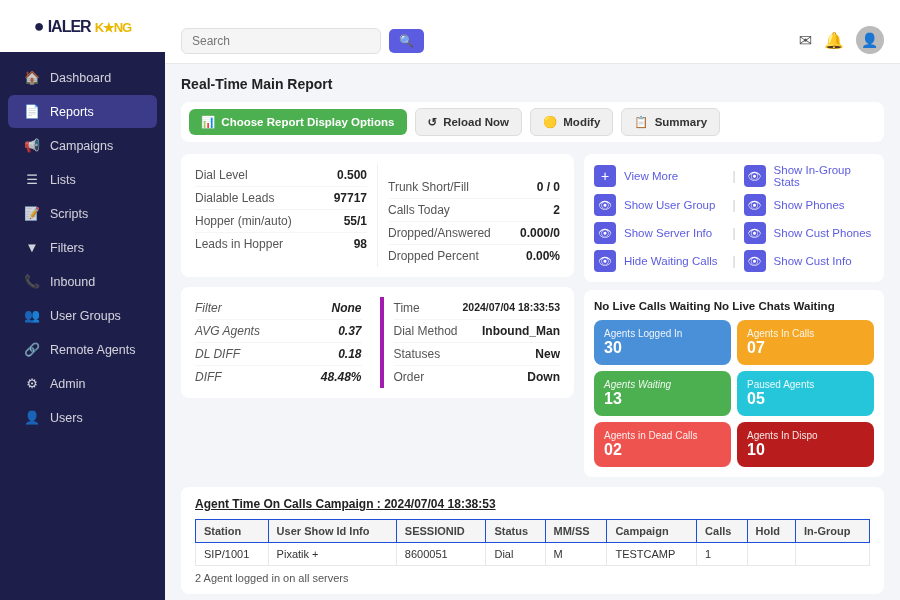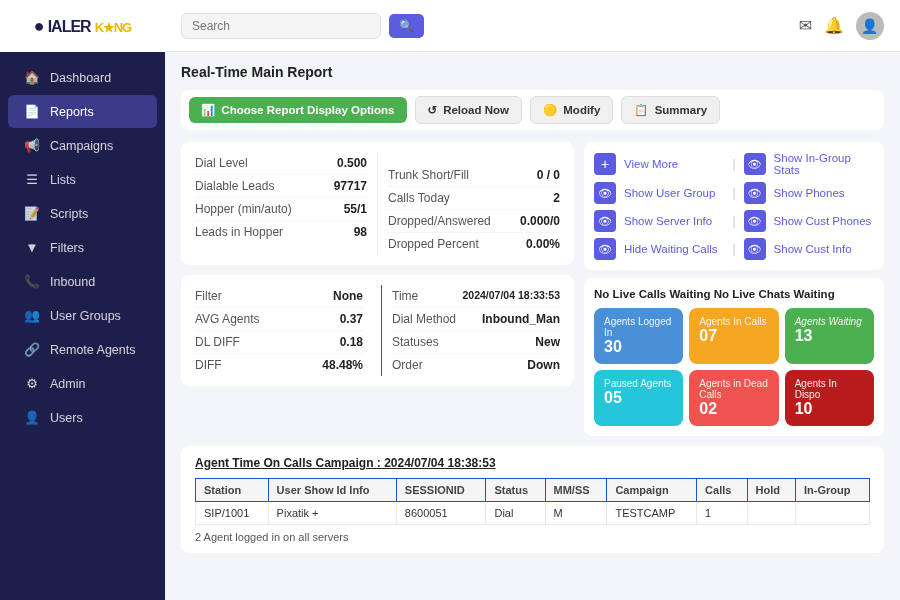--- a/index.html
+++ b/index.html
@@ -39,24 +39,24 @@
     .nav-icon { font-size: 13px; width: 16px; text-align: center; }
 
     
     .main { flex: 1; display: flex; flex-direction: column; height: 600px; overflow: hidden; }
 
     
     .topbar {
       background: white;
       padding: 9px 16px;
       display: flex;
-      align-items: center;
+      align-items: flex-end;
       justify-content: space-between;
       border-bottom: 1px solid #e8e8e8;
-      height: 52px;
+      height: 64px;
     }
     .search-box {
       display: flex;
       align-items: center;
       background: #f5f5f5;
       border: 1px solid #e0e0e0;
       border-radius: 6px;
       padding: 5px 10px;
       gap: 6px;
       width: 200px;
@@ -168,21 +168,21 @@
       font-size: 11.5px;
       cursor: pointer;
       flex: 1;
       text-decoration: none;
     }
     .divider-v { color: #ccc; font-size: 12px; }
 
     
     .live-section { background: white; border-radius: 8px; padding: 10px; }
     .live-title { font-size: 11.5px; font-weight: 700; color: #222; margin-bottom: 8px; }
-    .agent-cards { display: grid; grid-template-columns: 1fr 1fr 1fr; gap: 6px; }
+    .agent-cards { display: grid; grid-template-columns: 1fr 1fr; gap: 6px; }
     .agent-card {
       border-radius: 8px;
       padding: 8px 10px;
       color: white;
       font-size: 10.5px;
     }
     .card-blue { background: #4a90d9; }
     .card-orange { background: #f5a623; }
     .card-green { background: #4caf50; }
     .card-teal { background: #26c6da; }
@@ -332,21 +332,21 @@
               <span class="metric-value">0.000/0</span>
             </div>
             <div class="metric-row">
               <span class="metric-label">Dropped Percent</span>
               <span class="metric-value">0.00%</span>
             </div>
           </div>
         </div>
 
         <div class="metrics-box" style="display:flex;gap:0;">
-          <div style="flex:1;padding-right:18px;border-right:1px solid #a21caf;">
+          <div style="flex:1;padding-right:18px;border-right:4px solid #a21caf;font-style:italic;">
             <div class="metric-row">
               <span class="metric-label">Filter</span>
               <span class="metric-value">None</span>
             </div>
             <div class="metric-row">
               <span class="metric-label">AVG Agents</span>
               <span class="metric-value">0.37</span>
             </div>
             <div class="metric-row">
               <span class="metric-label">DL DIFF</span>

